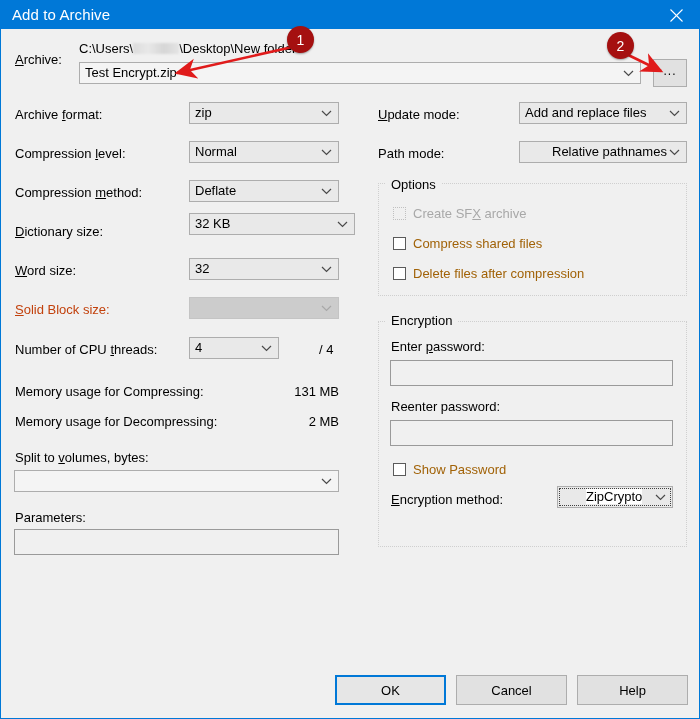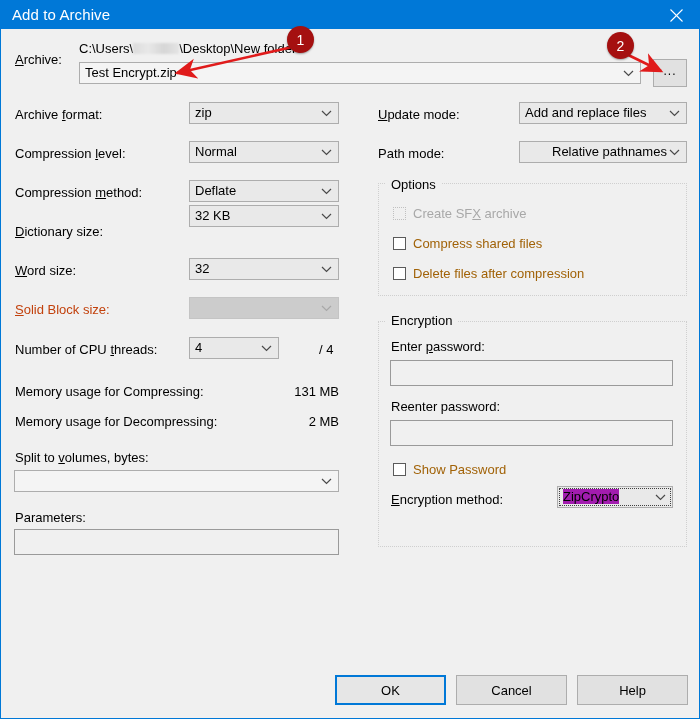--- a/index.html
+++ b/index.html
@@ -67,21 +67,22 @@
     position: absolute; right: 6px; top: 0; bottom: 0;
     display: flex; align-items: center;
   }
   .combo.dis { background: #cccccc; border-color: #c4c4c4; color: #a0a0a0; }
   .combo.white { background: #f4f4f4; border: 1px solid #adadad; }
   .combo.focus {
     outline: 1px dotted #404040;
     outline-offset: -3px;
   }
   .combo .seltxt {
-    background: #a21caf;
+    background: #ffffff;
+    margin-left: 23px;
   }
 
   .txtfield {
     position: absolute;
     box-sizing: border-box;
     background: #f0f0f0;
     border: 1px solid #9a9a9a;
     font-size: 13px;
     line-height: 20px;
     padding-left: 5px;
@@ -237,21 +238,21 @@
     <span class="arrow">
       <svg width="11" height="7" viewBox="0 0 11 7">
           <path d="M1 1 L5.5 5.5 L10 1" stroke="#4a4a4a" stroke-width="1.2" fill="none"></path>
         </svg>
     </span>
   </div>
 
   <div class="lbl" style="left:14px; top:223px;">
     <u>D</u><span>ictionary size:</span>
   </div>
-  <div class="combo" style="left:188px; top:204px; width:150px; height:22px;">
+  <div class="combo" style="left:188px; top:212px; width:166px; height:22px;">
     <span>32 KB</span>
     <span class="arrow">
       <svg width="11" height="7" viewBox="0 0 11 7">
           <path d="M1 1 L5.5 5.5 L10 1" stroke="#4a4a4a" stroke-width="1.2" fill="none"></path>
         </svg>
     </span>
   </div>
 
   <div class="lbl" style="left:14px; top:262px;">
     <u>W</u><span>ord size:</span>

